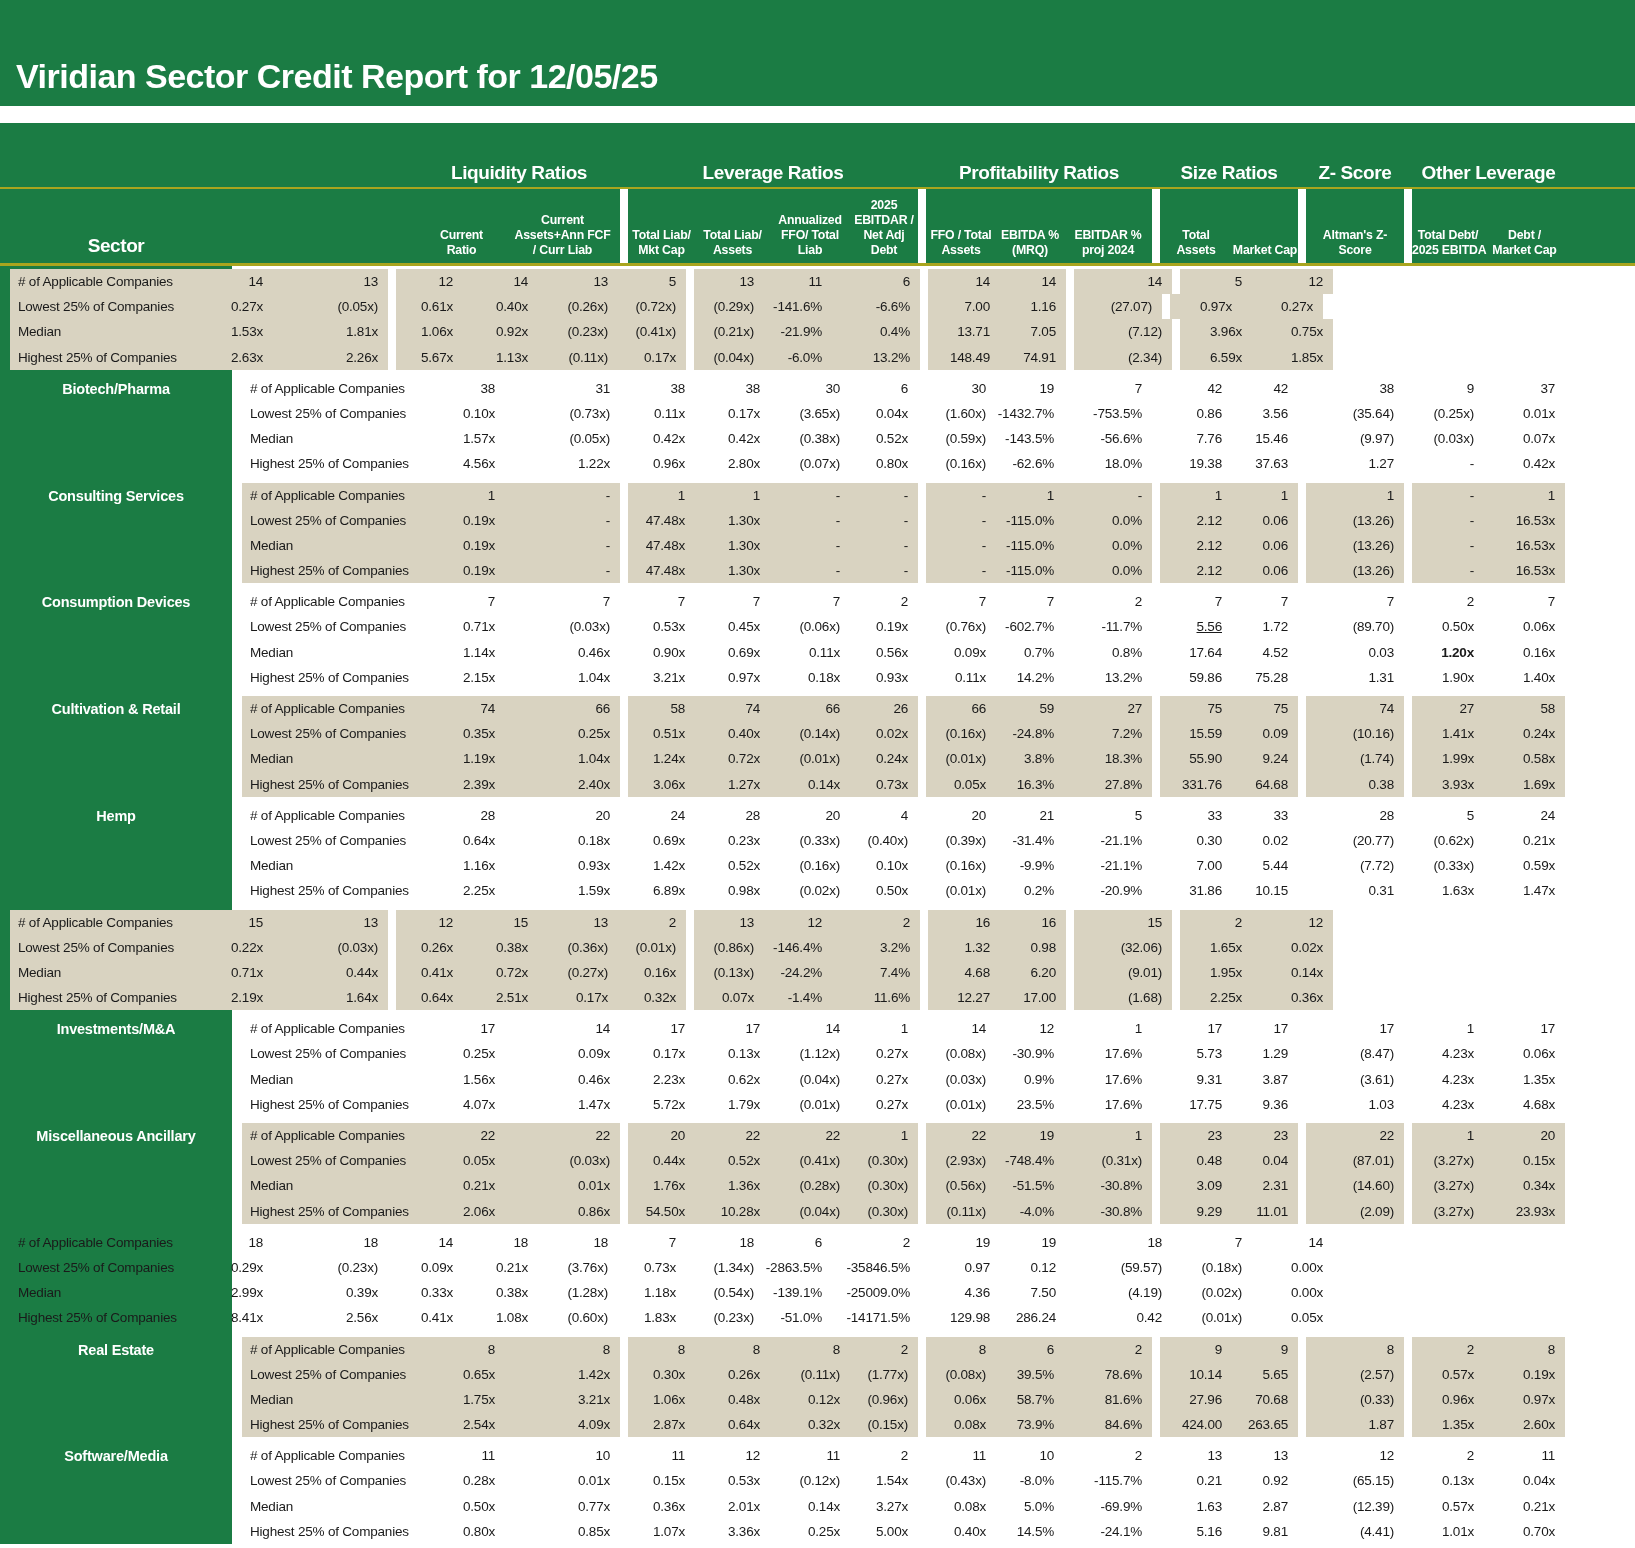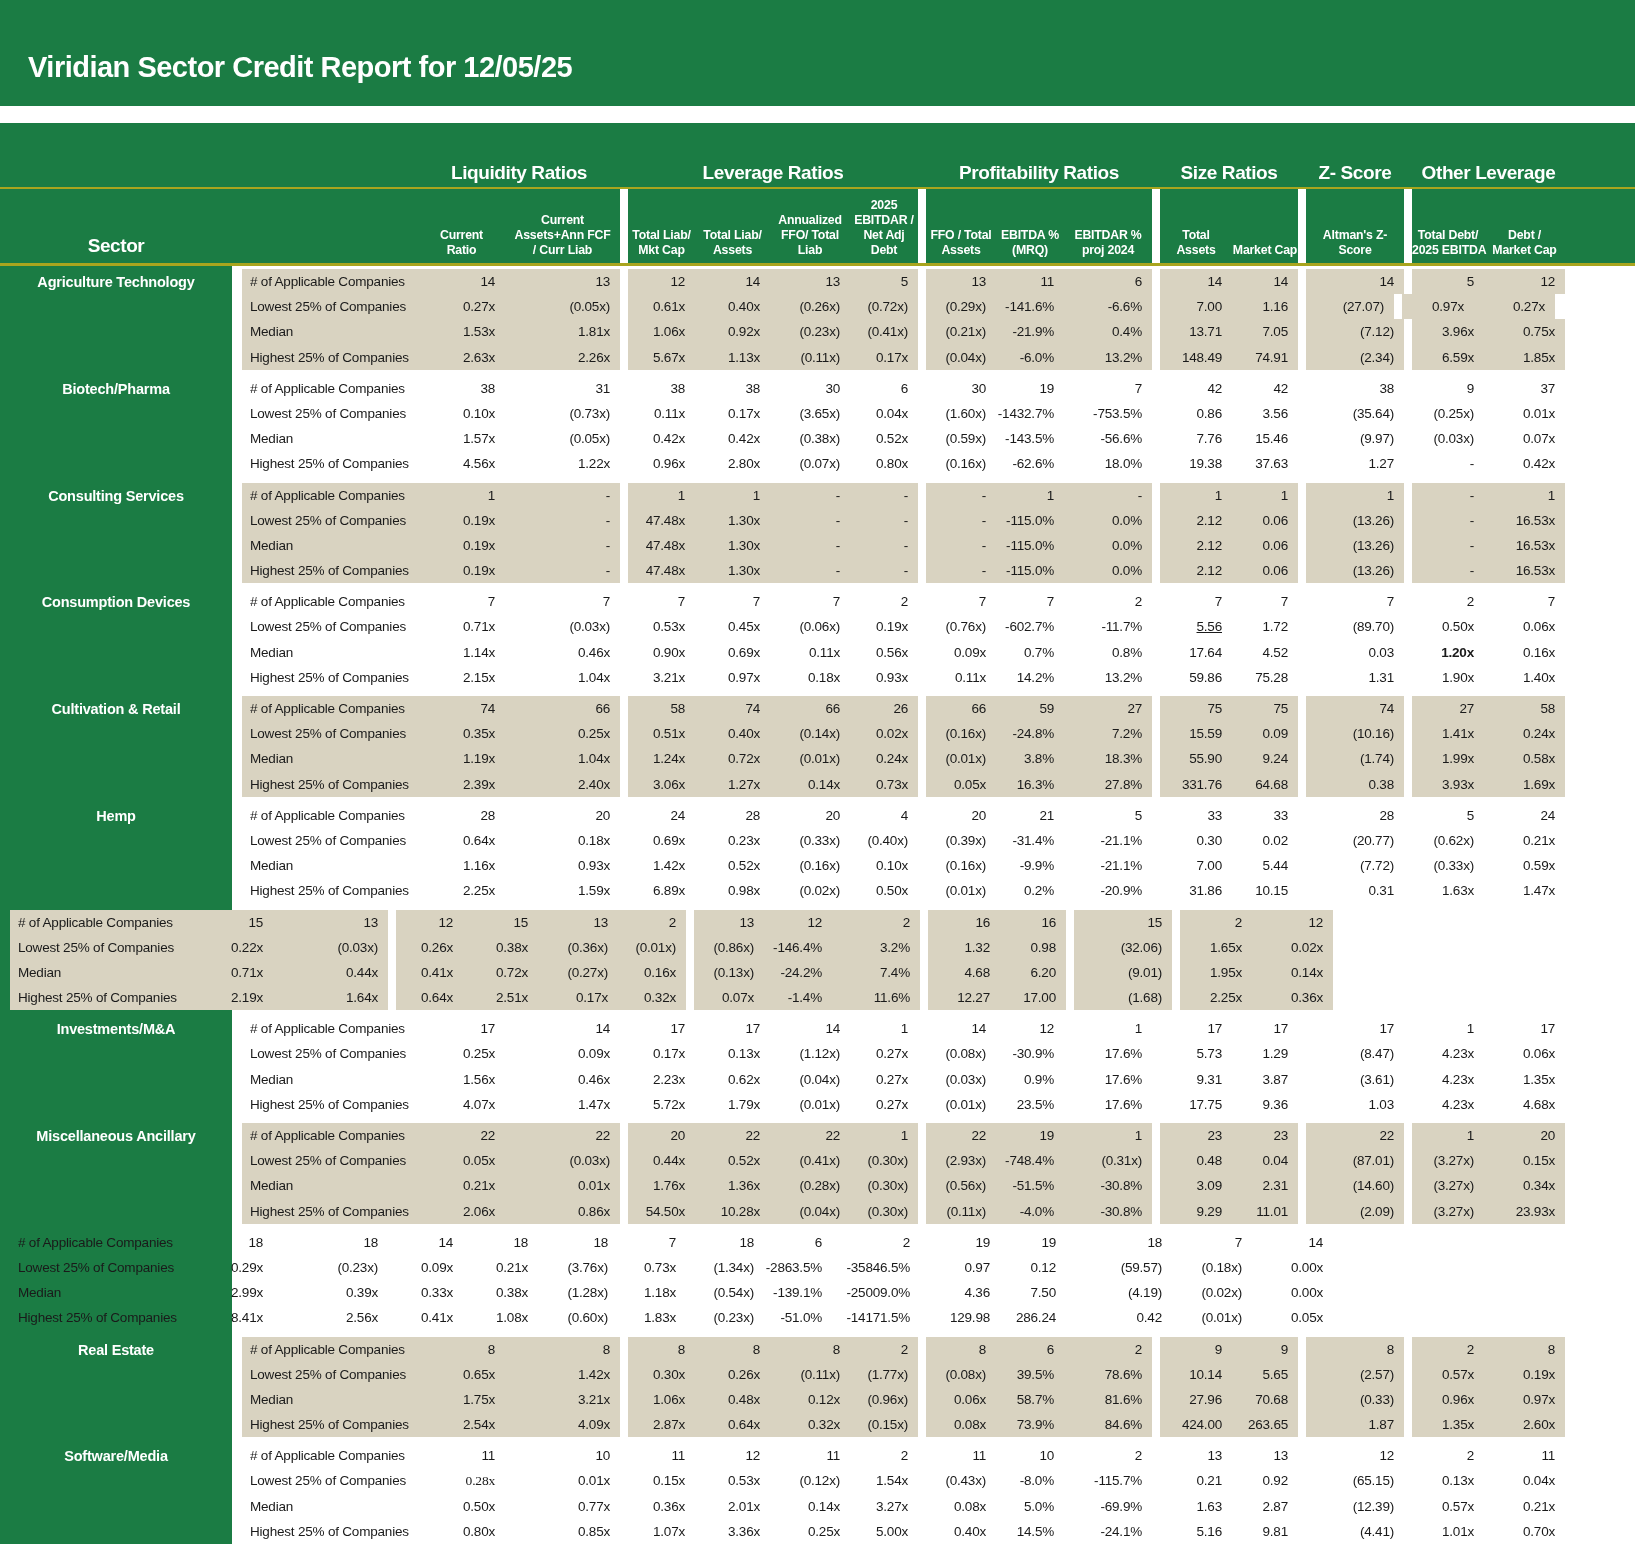--- a/index.html
+++ b/index.html
@@ -14,21 +14,21 @@
     width:1635px;height:1548px;overflow:hidden;background:#fff;
     font-family:"Liberation Sans","DejaVu Sans",sans-serif;
     letter-spacing:-0.2px;
   }
   
   .title-band{
     width:1635px;height:106px;background:var(--green);
     display:flex;align-items:flex-end;padding:0 0 10px 16px;
   }
   .title-band h1{
-    margin:12px;color:#fff;font-size:29px;font-weight:700;letter-spacing:-0.5px;
+    margin:0;color:#fff;font-size:34px;font-weight:700;letter-spacing:-0.5px;
   }
   .gap{width:1635px;height:17px;background:#fff;}
   
   .header{width:1635px;background:var(--green);}
   .group-row{
     display:flex;align-items:flex-end;height:66px;
     border-bottom:2px solid var(--accent);padding-bottom:3px;
   }
   .gcell{
     flex:0 0 auto;color:#fff;font-size:19px;font-weight:700;
@@ -156,21 +156,20 @@
       </div>
       <div class="chcell" style="width: 81px;">
         <div>Debt /</div>
         <div>Market Cap</div>
       </div>
     </div>
 </div>
 
 <div class="data-area">
     <div class="block">
-      <div class="sector-name">Agriculture Technology</div>
       <div class="rows">
         <div class="row shaded">
           <div class="sp" style="width: 10px;"></div>
           <div class="cell rowlabel" style="width: 176px;"># of Applicable Companies</div>
           <div class="cell num" style="width: 87px;">14</div>
           <div class="cell num" style="width: 115px;">13</div>
           <div class="sp" style="width: 8px;"></div>
           <div class="cell num" style="width: 67px;">12</div>
           <div class="cell num" style="width: 75px;">14</div>
           <div class="cell num" style="width: 80px;">13</div>
@@ -1249,21 +1248,21 @@
           <div class="cell num" style="width: 66px;">13</div>
           <div class="sp" style="width: 8px;"></div>
           <div class="cell num" style="width: 98px;">12</div>
           <div class="sp" style="width: 8px;"></div>
           <div class="cell num" style="width: 72px;">2</div>
           <div class="cell num" style="width: 81px;">11</div>
         </div>
         <div class="row">
           <div class="sp" style="width: 10px;"></div>
           <div class="cell rowlabel" style="width: 176px;">Lowest 25% of Companies</div>
-          <div class="cell num" style="width: 87px; font-family: Liberation Serif, serif;">0.28x</div>
+          <div class="cell num" style="width: 87px;">0.28x</div>
           <div class="cell num" style="width: 115px;">0.01x</div>
           <div class="sp" style="width: 8px;"></div>
           <div class="cell num" style="width: 67px;">0.15x</div>
           <div class="cell num" style="width: 75px;">0.53x</div>
           <div class="cell num" style="width: 80px;">(0.12x)</div>
           <div class="cell num" style="width: 68px;">1.54x</div>
           <div class="sp" style="width: 8px;"></div>
           <div class="cell num" style="width: 70px;">(0.43x)</div>
           <div class="cell num" style="width: 68px;">-8.0%</div>
           <div class="cell num" style="width: 88px;">-115.7%</div>

